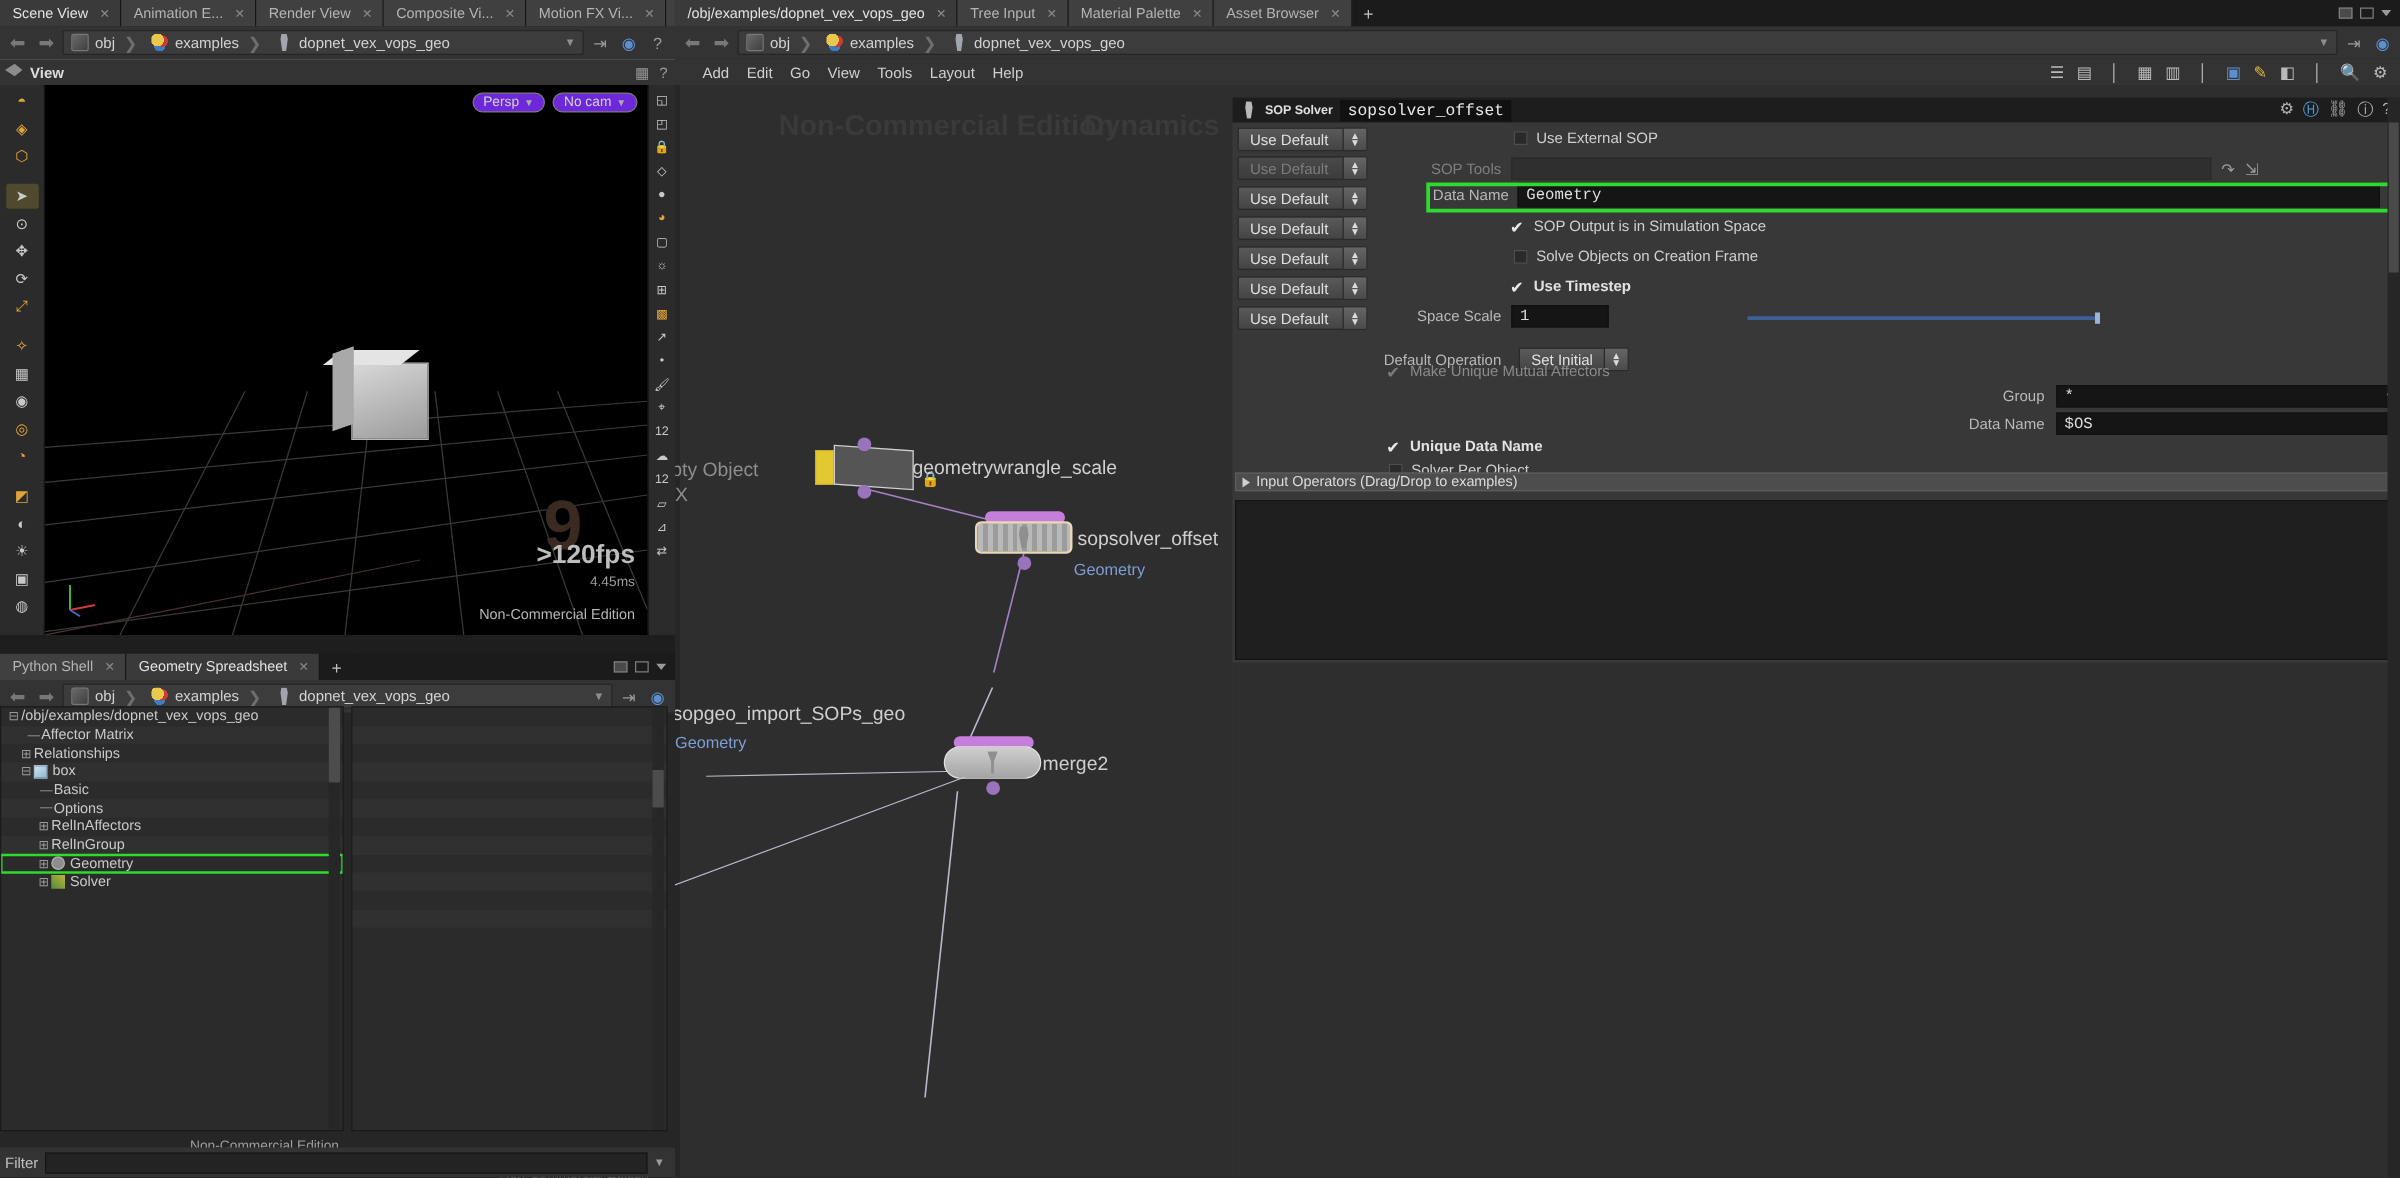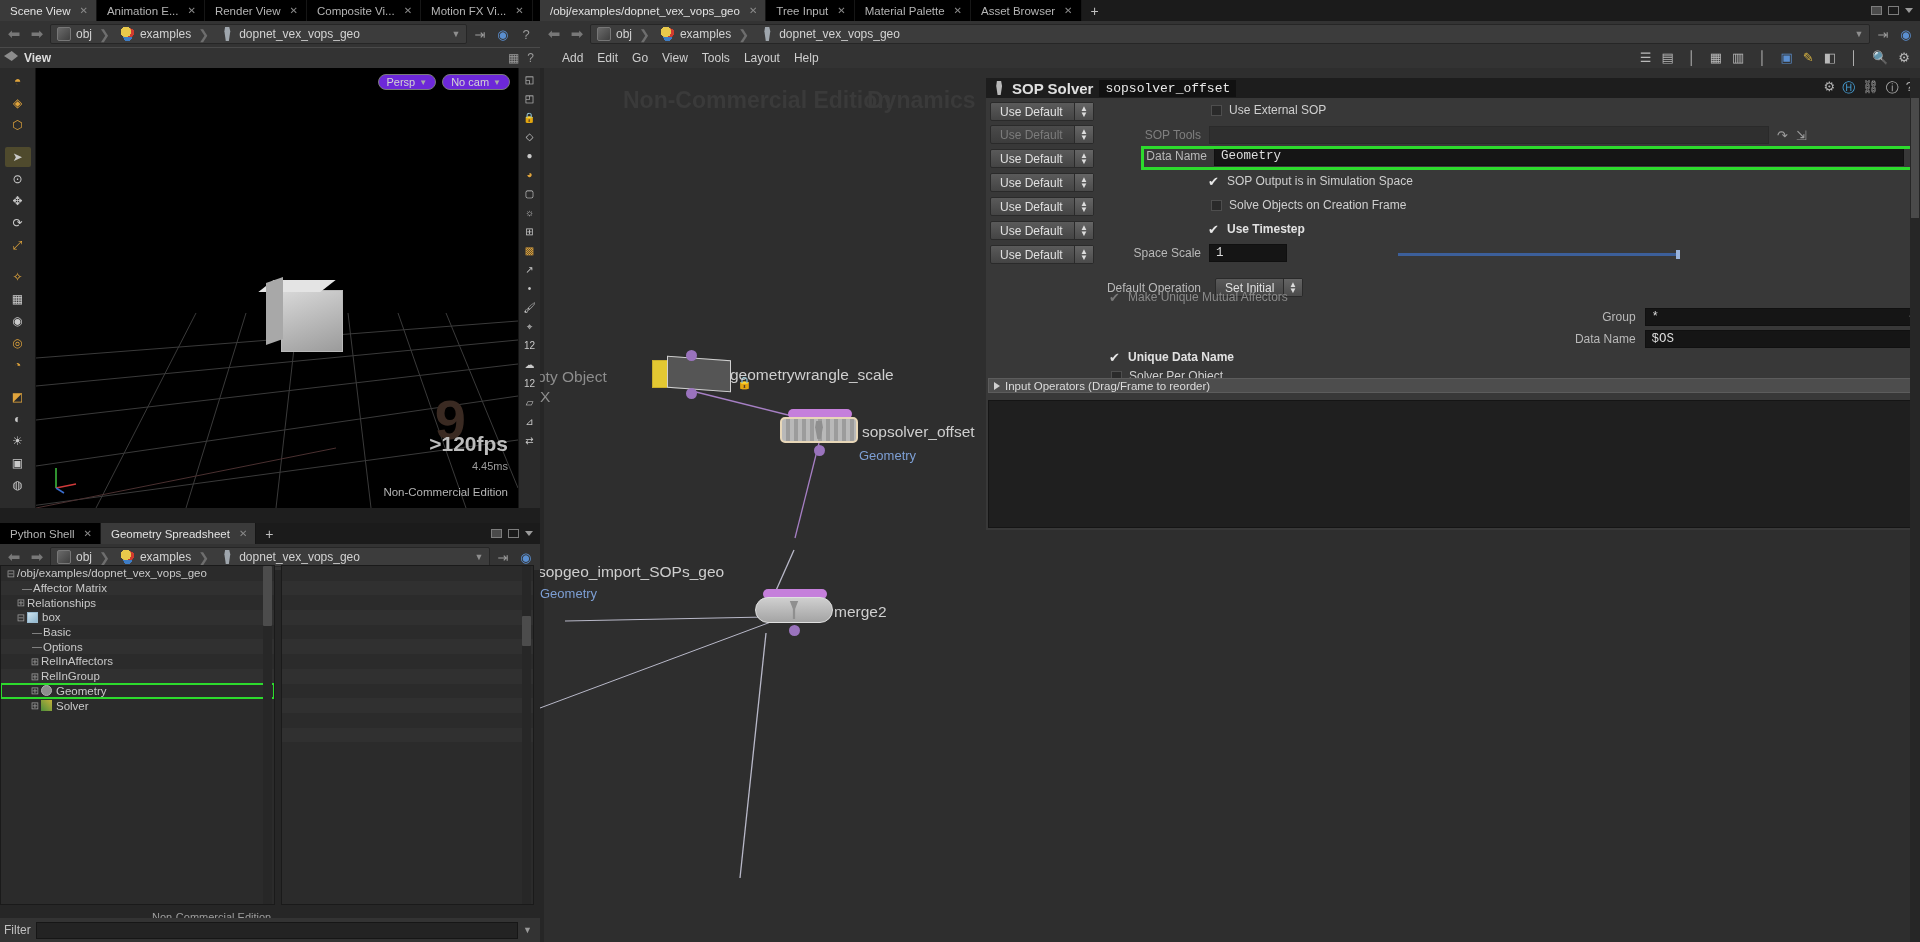--- a/index.html
+++ b/index.html
@@ -11,21 +11,21 @@
     color: #c8c8c8;
     overflow: hidden;
   }
   .app { position: relative; width: 1920px; height: 942px; background: #1e1e1e; }
 
   
   .tabbar { display: flex; align-items: stretch; height: 21px; background: #1b1b1b; }
   .tab {
     display: flex; align-items: center; gap: 6px;
     padding: 0 8px 0 10px;
-    background: #000000; color: #b4b4b4;
+    background: #404040; color: #b4b4b4;
     font-size: 11.5px; white-space: nowrap;
     border-right: 1px solid #161616;
   }
   .tab.active { background: #3a3a3a; color: #e2e2e2; }
   .tab .x { color: #8a8a8a; font-size: 10px; padding-left: 3px; }
   .tab.plus { padding: 0 9px; color: #c0c0c0; font-size: 14px; background: #1b1b1b; border: none; }
   .tabfill { flex: 1; background: #1b1b1b; }
   .tabright { display: flex; align-items: center; gap: 6px; padding: 0 7px; background: #1b1b1b; }
   .winbtn { width: 11px; height: 9px; border: 1px solid #7d7d7d; background: #4a4a4a; }
   .winbtn.sq2 { border: 1px solid #7d7d7d; background: transparent; }
@@ -113,21 +113,21 @@
 
   .netarea { position:absolute; left:0; top:68px; width:1380px; height:874px; background:#2e2e2e; overflow:hidden; }
   .ghost-title { position:absolute; color:#3a3a3a; font-size:23px; font-weight:bold; }
   .node-label { position:absolute; font-size:15.5px; color:#cfcfcf; }
   .node-sub { position:absolute; font-size:13px; color:#7d9fd4; }
   .net-left-strip { position:absolute; left:0; top:0; width:4px; height:100%; background:#262626; }
 
   
   .parampane { position:absolute; left:446px; top:10px; width:934px; height:932px; background:#383838; }
   .paramhdr { display:flex; align-items:center; height:20px; background:#1d1d1d; gap:6px; padding-left:6px;}
-  .paramhdr .ptype { font-weight:bold; font-size:15px; color:#e0e0e0; }
+  .paramhdr .ptype { font-weight:bold; font-size:10px; color:#e0e0e0; }
   .paramhdr .pname { font-family:"Liberation Mono", monospace; font-size:13px; color:#e8e8e8; background:#111; padding:1px 6px; }
   .paramhdr .hr-icons { margin-left:auto; display:flex; gap:7px; padding-right:7px; font-size:13px; color:#b0b0b0;}
   .paramhdr .hr-icons .b1 { color:#46a0d8; }
 
   .prow { position:absolute; display:flex; align-items:center; }
   .pmenu { width:104px; height:19px; background:linear-gradient(#5a5a5a,#444); border:1px solid #2a2a2a; border-radius:2px;
            display:flex; align-items:center; padding-left:9px; font-size:12px; color:#e0e0e0; position:relative;}
   .pmenu.dim { background:linear-gradient(#4a4a4a,#3c3c3c); color:#7c7c7c; }
   .pmenu .spin { position:absolute; right:0; top:0; width:19px; height:17px; background:linear-gradient(#656565,#4b4b4b);
                  border-left:1px solid #2a2a2a; display:flex; flex-direction:column; align-items:center; justify-content:center; line-height:6px; font-size:8px; color:#dcdcdc;}
@@ -722,21 +722,21 @@
         </div>
 
         <div class="prow" style="left:125px; top:291px;">
           <span class="ckbox"></span>
           <span class="clabel">Solver Per Object</span>
         </div>
 
         <div class="inputops" style="top:300px; padding:0 2px;">
           <div class="bar">
             <span class="tri"></span>
-            <span>Input Operators (Drag/Frame to reorder)</span>
+            <span>Input Operators (Drag/Drop to examples)</span>
           </div>
         </div>
         <div class="inputops-body" style="top:322px; height:128px;"></div>
 
         <div class="param-footer" style="top:452px; height:490px;"></div>
 
         <div class="vscroll">
           <div class="th" style="top:20px; height:120px;"></div>
         </div>
       </div>

